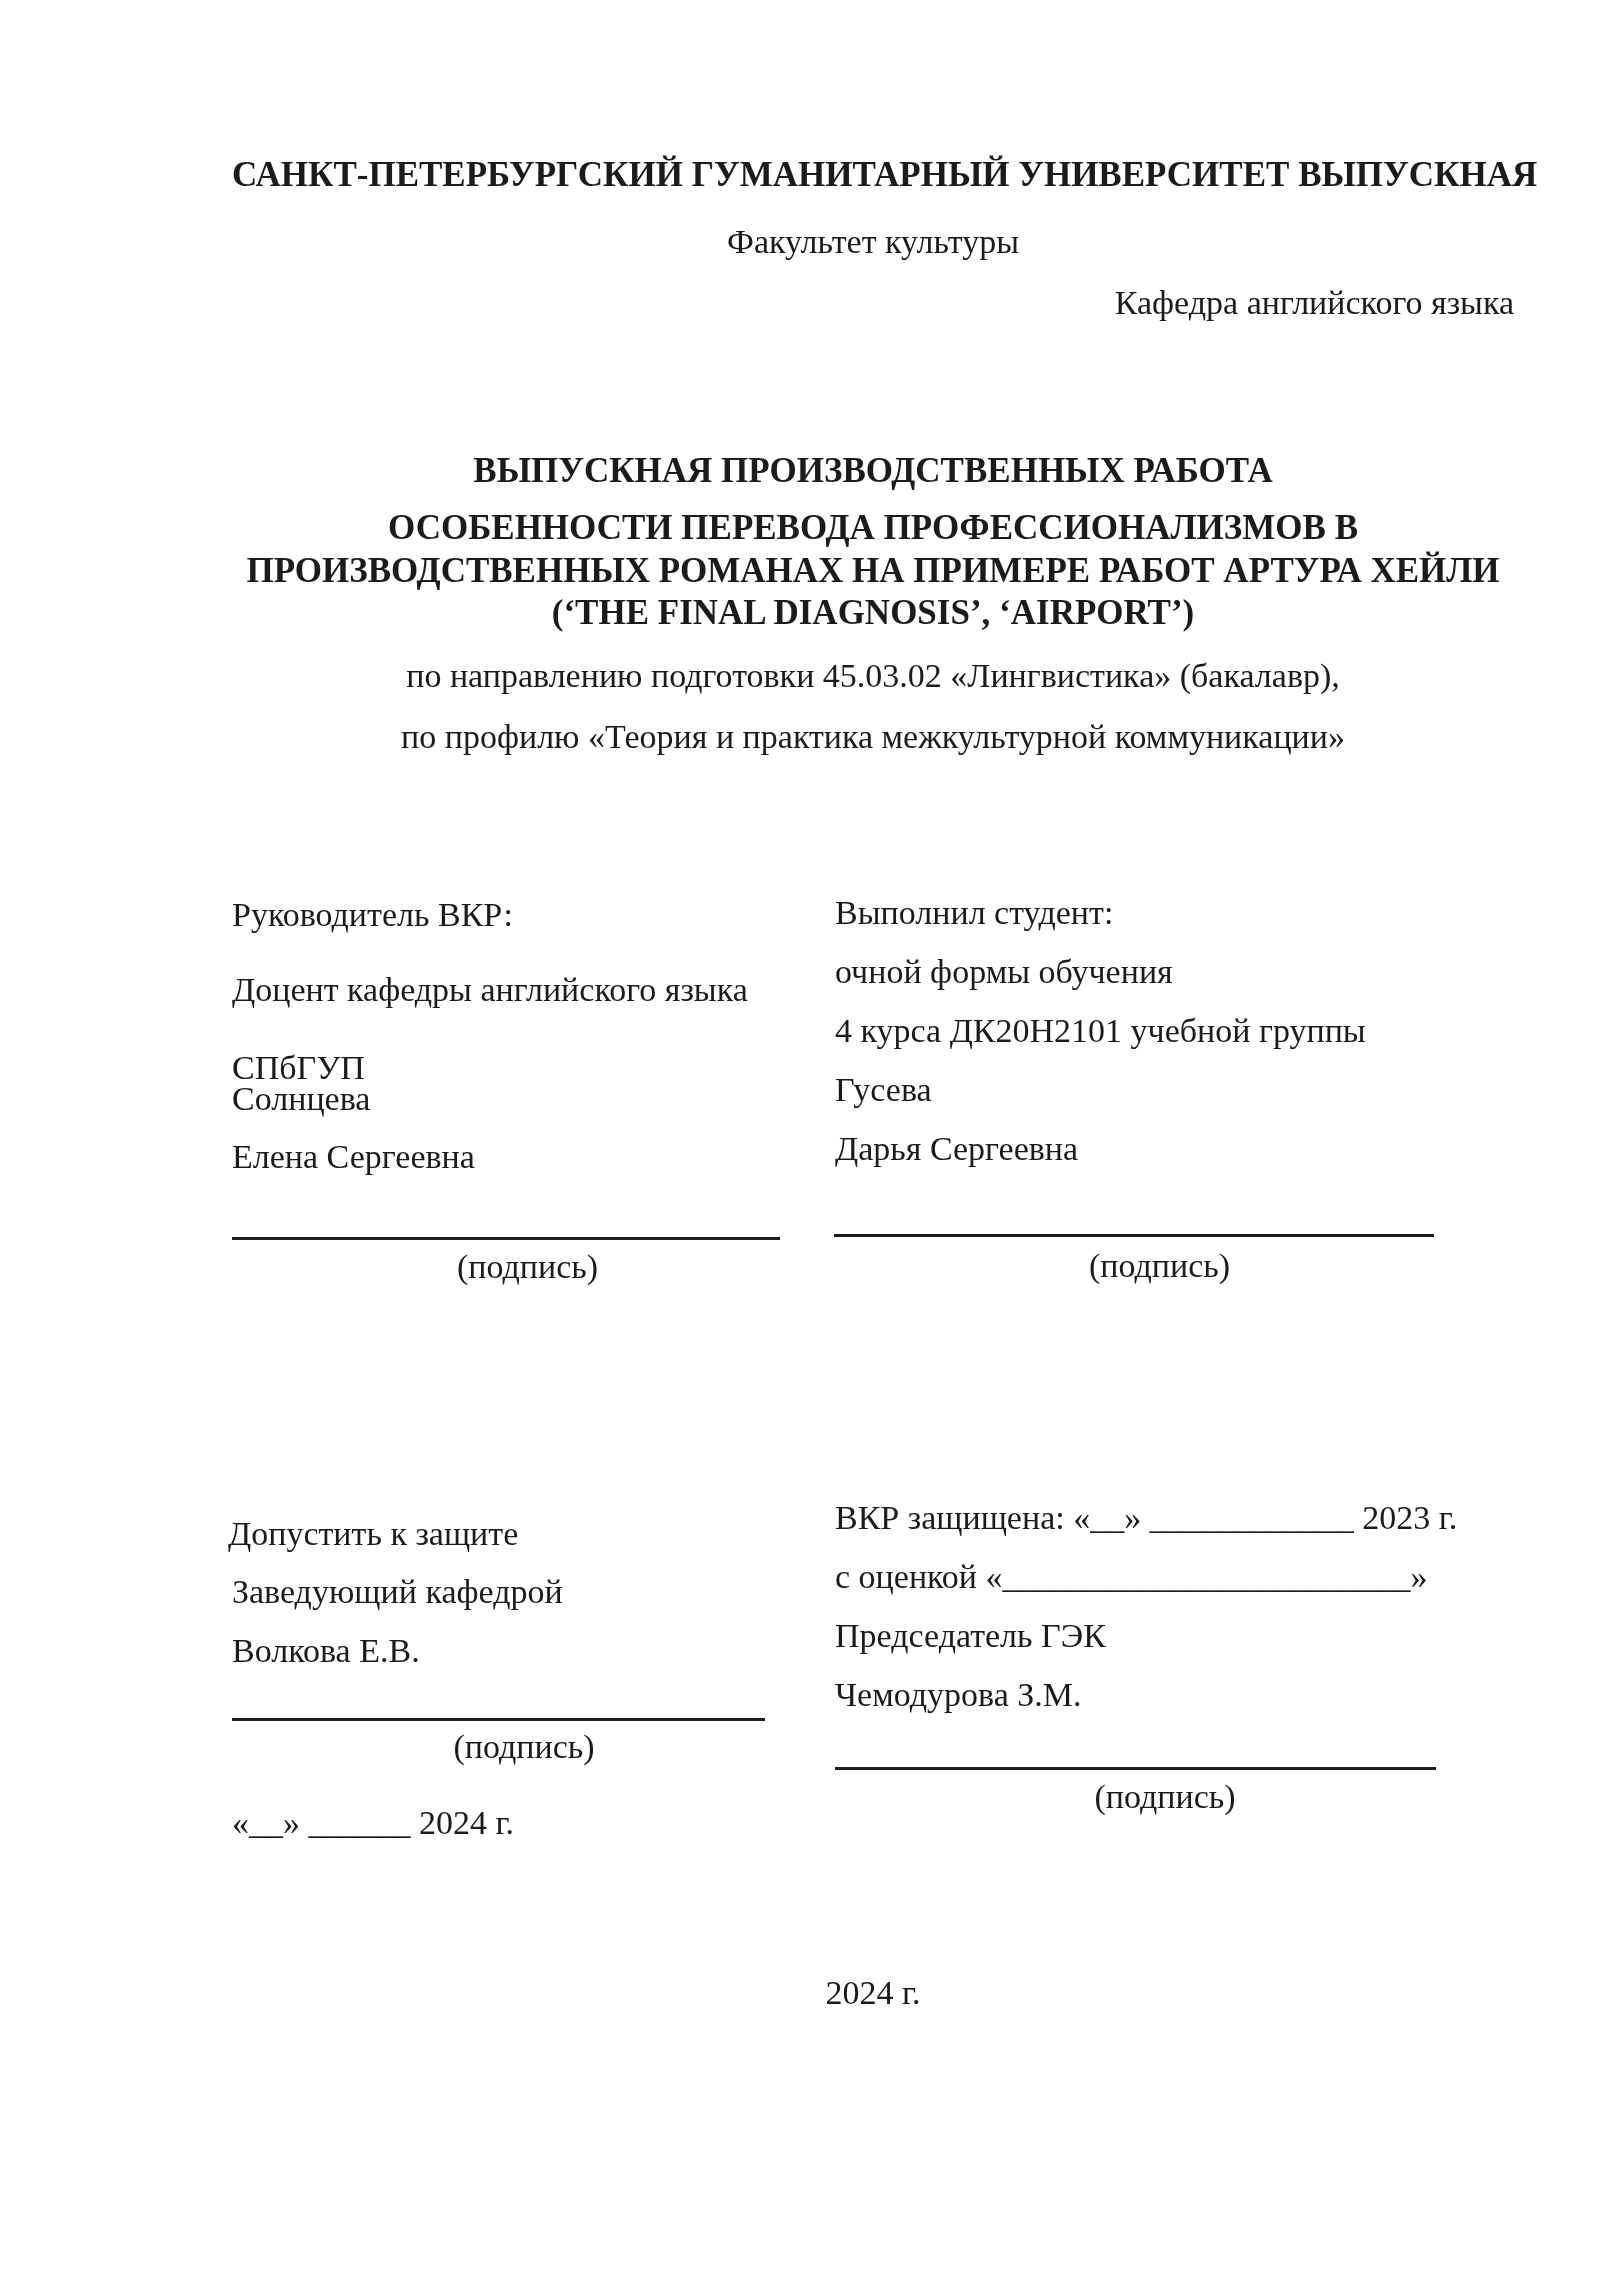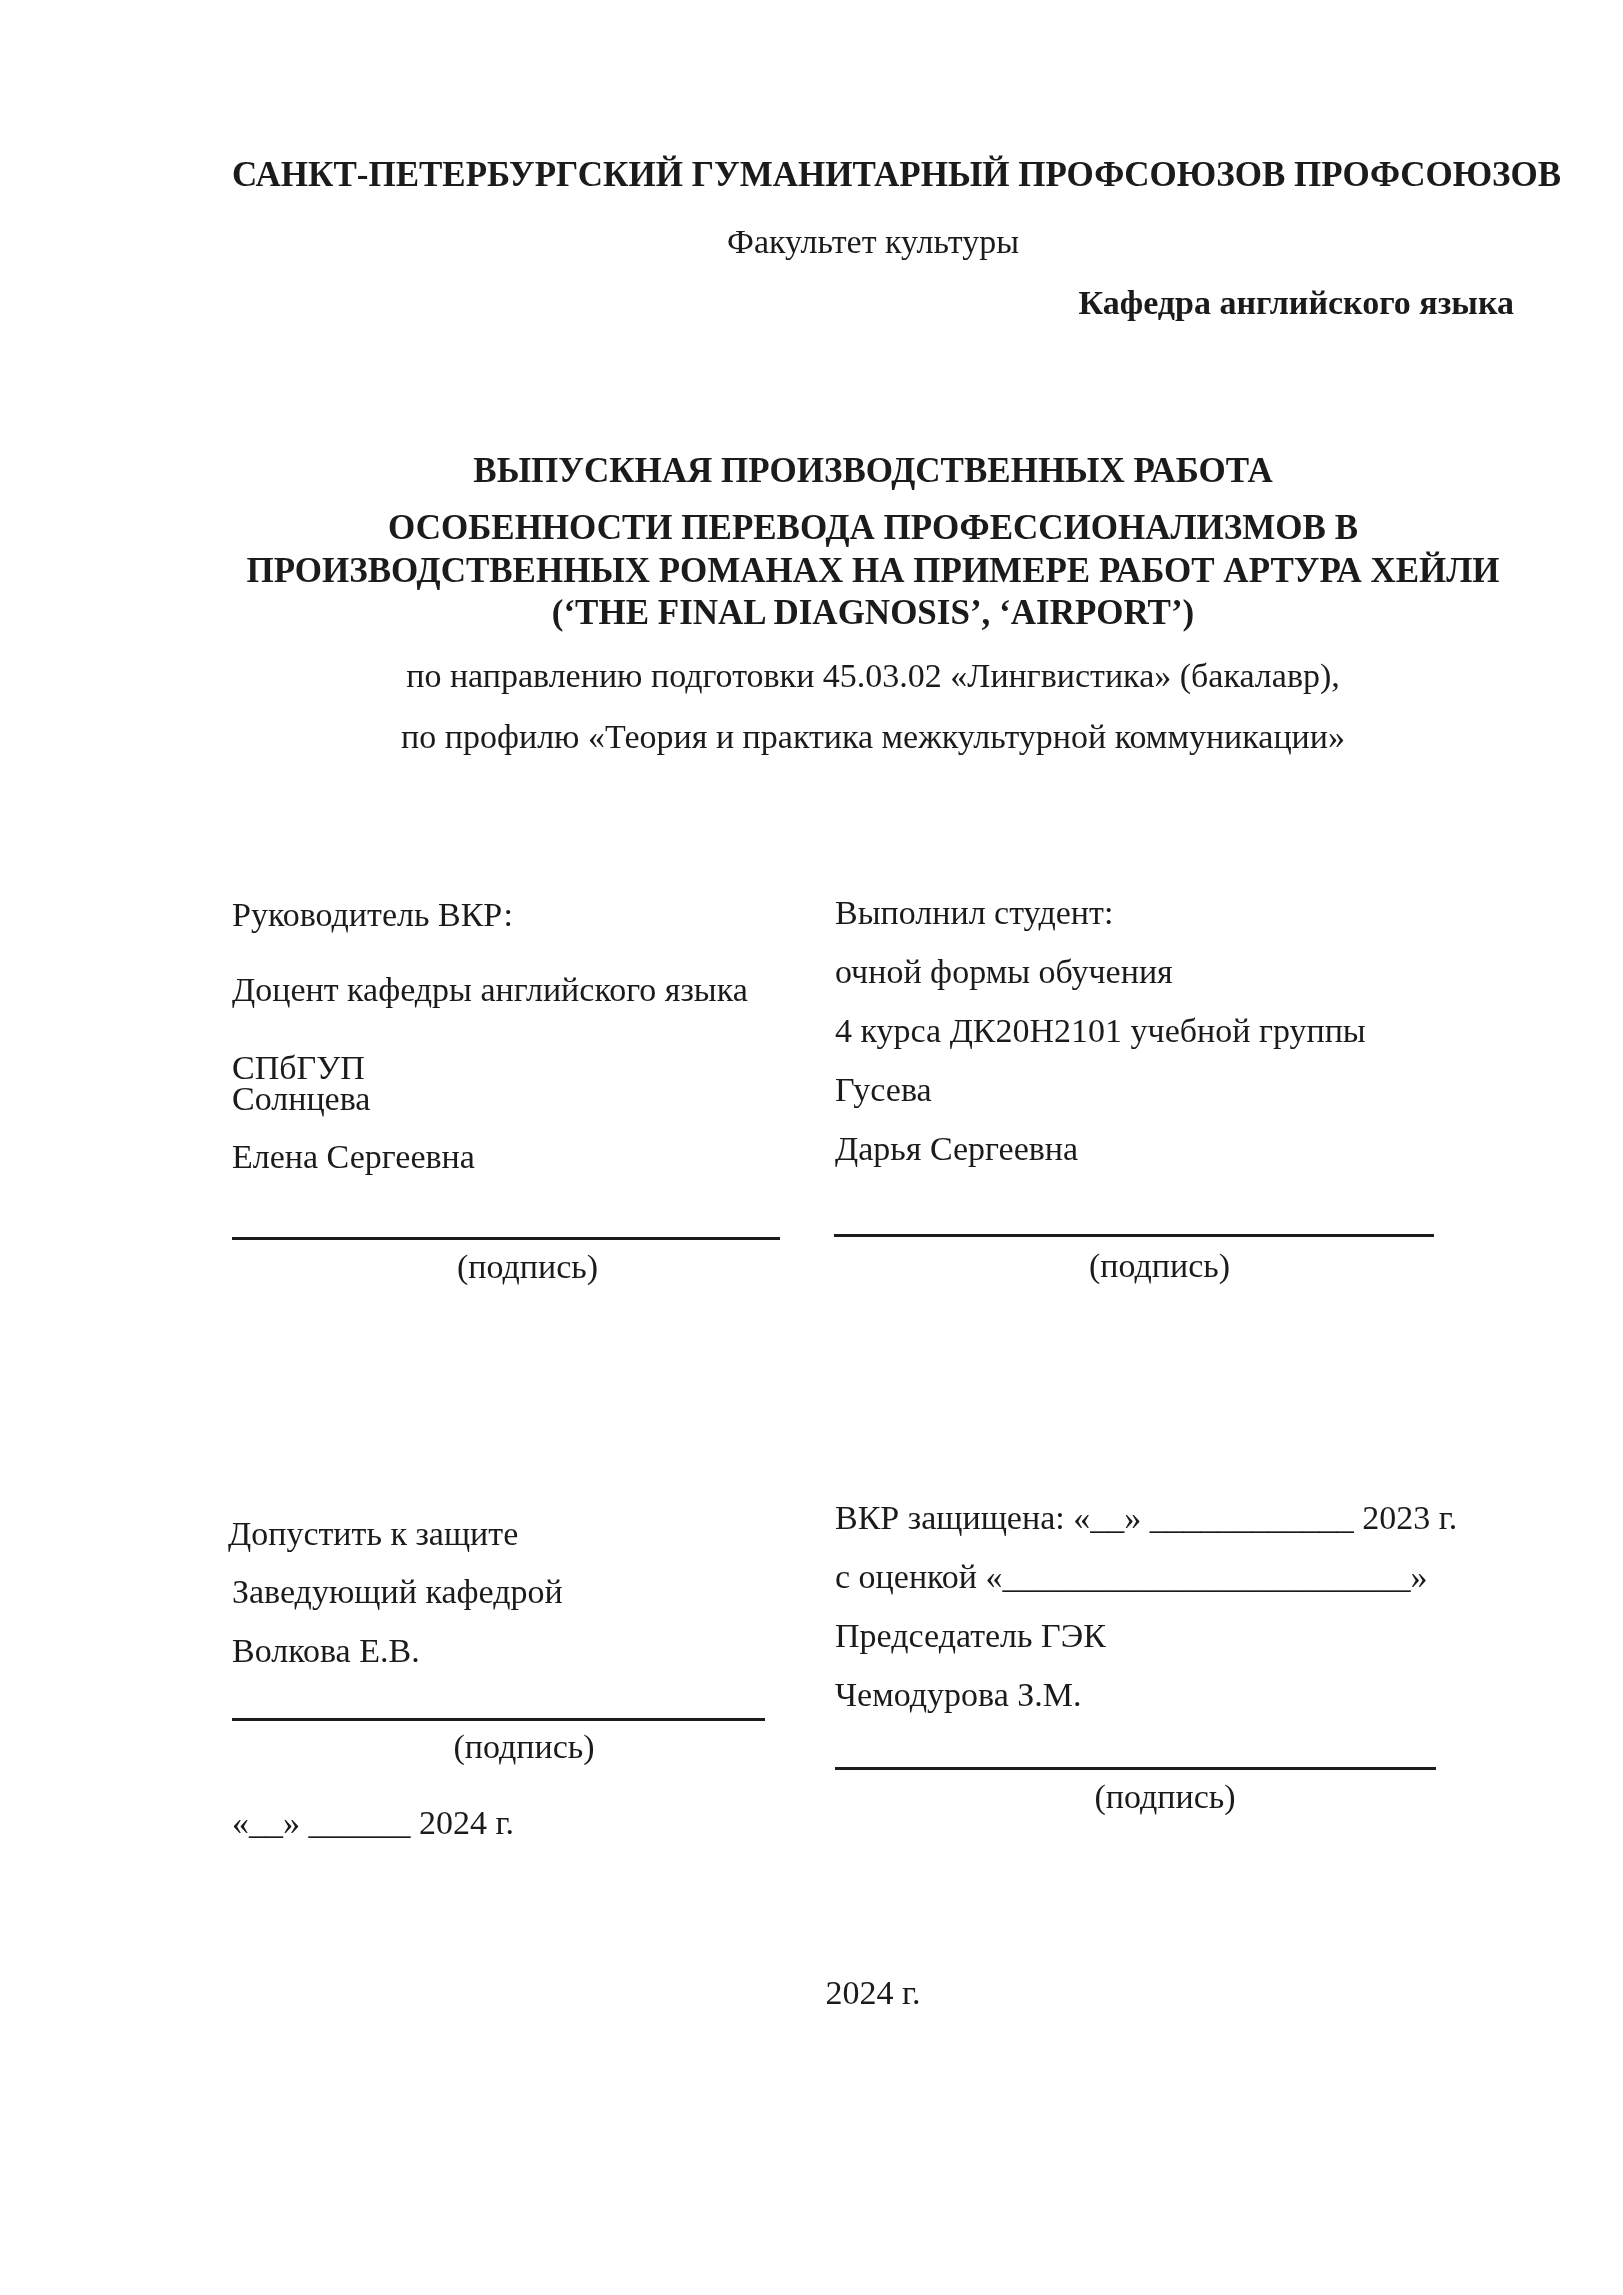--- a/index.html
+++ b/index.html
@@ -14,21 +14,21 @@
     overflow:hidden;
   }
   .abs{position:absolute;white-space:nowrap;}
   .b{font-weight:bold;}
   .i{}
   .t44{font-size:35px;}
 
   
   [data-name="university-name"]{top:155px;left:232px;width:1282px;text-align:center;}
   [data-name="faculty-name"]{top:222px;left:232px;width:1282px;text-align:center;}
-  [data-name="department-name"]{top:283px;left:232px;width:1282px;text-align:right;font-weight:bold;}
+  [data-name="department-name"]{top:283px;left:232px;width:1282px;text-align:right;}
 
   
   [data-name="work-type-heading"]{top:451px;left:232px;width:1282px;text-align:center;}
   [data-name="thesis-title-line-1"]{top:508px;left:232px;width:1282px;text-align:center;}
   [data-name="thesis-title-line-2"]{top:551px;left:232px;width:1282px;text-align:center;}
   [data-name="thesis-title-line-3"]{top:593px;left:232px;width:1282px;text-align:center;}
   [data-name="program-line"]{top:656px;left:232px;width:1282px;text-align:center;}
   [data-name="profile-line"]{top:717px;left:232px;width:1282px;text-align:center;}
 
   
@@ -67,21 +67,21 @@
 
   
   [data-name="city-line"]{top:1912px;left:232px;width:1282px;text-align:center;}
   [data-name="year-line"]{top:1973px;left:232px;width:1282px;text-align:center;}
 </style>
 </head>
 <body>
 
 <div class="page" data-name="thesis-title-page">
 
-  <div class="abs b t44" data-name="university-name">САНКТ-ПЕТЕРБУРГСКИЙ ГУМАНИТАРНЫЙ ПРОФСОЮЗОВ ПРОФСОЮЗОВ</div>
+  <div class="abs b t44" data-name="university-name">САНКТ-ПЕТЕРБУРГСКИЙ ГУМАНИТАРНЫЙ УНИВЕРСИТЕТ ВЫПУСКНАЯ</div>
   <div class="abs" data-name="faculty-name">Факультет культуры</div>
   <div class="abs" data-name="department-name">Кафедра английского языка</div>
 
   <div class="abs b t44" data-name="work-type-heading">ВЫПУСКНАЯ ПРОИЗВОДСТВЕННЫХ РАБОТА</div>
   <div class="abs b t44" data-name="thesis-title-line-1">ОСОБЕННОСТИ ПЕРЕВОДА ПРОФЕССИОНАЛИЗМОВ В</div>
   <div class="abs b t44" data-name="thesis-title-line-2">ПРОИЗВОДСТВЕННЫХ РОМАНАХ НА ПРИМЕРЕ РАБОТ АРТУРА ХЕЙЛИ</div>
   <div class="abs b t44" data-name="thesis-title-line-3">(‘THE FINAL DIAGNOSIS’, ‘AIRPORT’)</div>
   <div class="abs" data-name="program-line">по направлению подготовки 45.03.02 «Лингвистика» (бакалавр),</div>
   <div class="abs" data-name="profile-line">по профилю «Теория и практика межкультурной коммуникации»</div>
 

